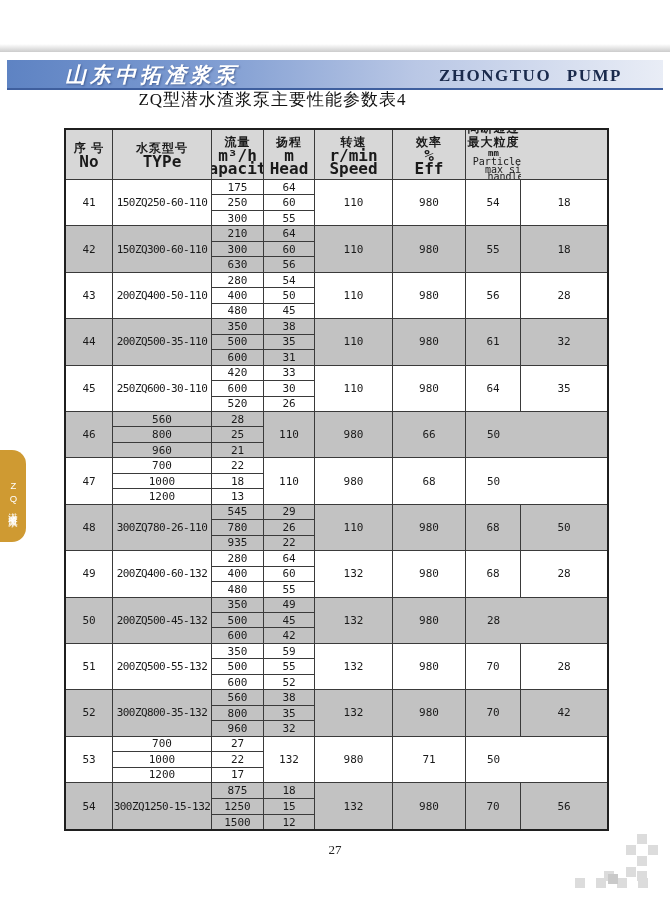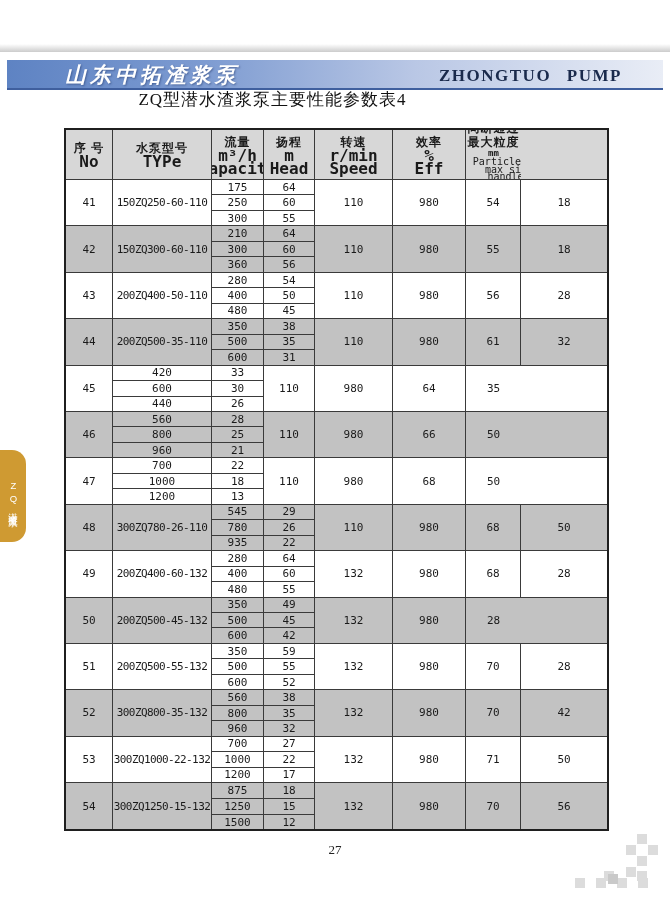--- a/index.html
+++ b/index.html
@@ -139,21 +139,21 @@
         <div class="tcell">980</div>
         <div class="tcell">54</div>
         <div class="tcell">18</div>
       </div>
       <div class="trow trow-grid shaded">
         <div class="tcell">42</div>
         <div class="tcell model">150ZQ300-60-110</div>
         <div class="tcell stack">
           <div class="sub">210</div>
           <div class="sub">300</div>
-          <div class="sub">360</div>
+          <div class="sub">630</div>
         </div>
         <div class="tcell stack">
           <div class="sub">64</div>
           <div class="sub">60</div>
           <div class="sub">56</div>
         </div>
         <div class="tcell">110</div>
         <div class="tcell">980</div>
         <div class="tcell">55</div>
         <div class="tcell">18</div>
@@ -189,24 +189,25 @@
           <div class="sub">35</div>
           <div class="sub">31</div>
         </div>
         <div class="tcell">110</div>
         <div class="tcell">980</div>
         <div class="tcell">61</div>
         <div class="tcell">32</div>
       </div>
       <div class="trow trow-grid">
         <div class="tcell">45</div>
+        <div class="tcell model">250ZQ600-30-110</div>
         <div class="tcell stack">
           <div class="sub">420</div>
           <div class="sub">600</div>
-          <div class="sub">440</div>
+          <div class="sub">520</div>
         </div>
         <div class="tcell stack">
           <div class="sub">33</div>
           <div class="sub">30</div>
           <div class="sub">26</div>
         </div>
         <div class="tcell">110</div>
         <div class="tcell">980</div>
         <div class="tcell">64</div>
         <div class="tcell">35</div>
@@ -329,21 +330,20 @@
           <div class="sub">35</div>
           <div class="sub">32</div>
         </div>
         <div class="tcell">132</div>
         <div class="tcell">980</div>
         <div class="tcell">70</div>
         <div class="tcell">42</div>
       </div>
       <div class="trow trow-grid">
         <div class="tcell">53</div>
-        <div class="tcell model">300ZQ1000-22-132</div>
         <div class="tcell stack">
           <div class="sub">700</div>
           <div class="sub">1000</div>
           <div class="sub">1200</div>
         </div>
         <div class="tcell stack">
           <div class="sub">27</div>
           <div class="sub">22</div>
           <div class="sub">17</div>
         </div>

